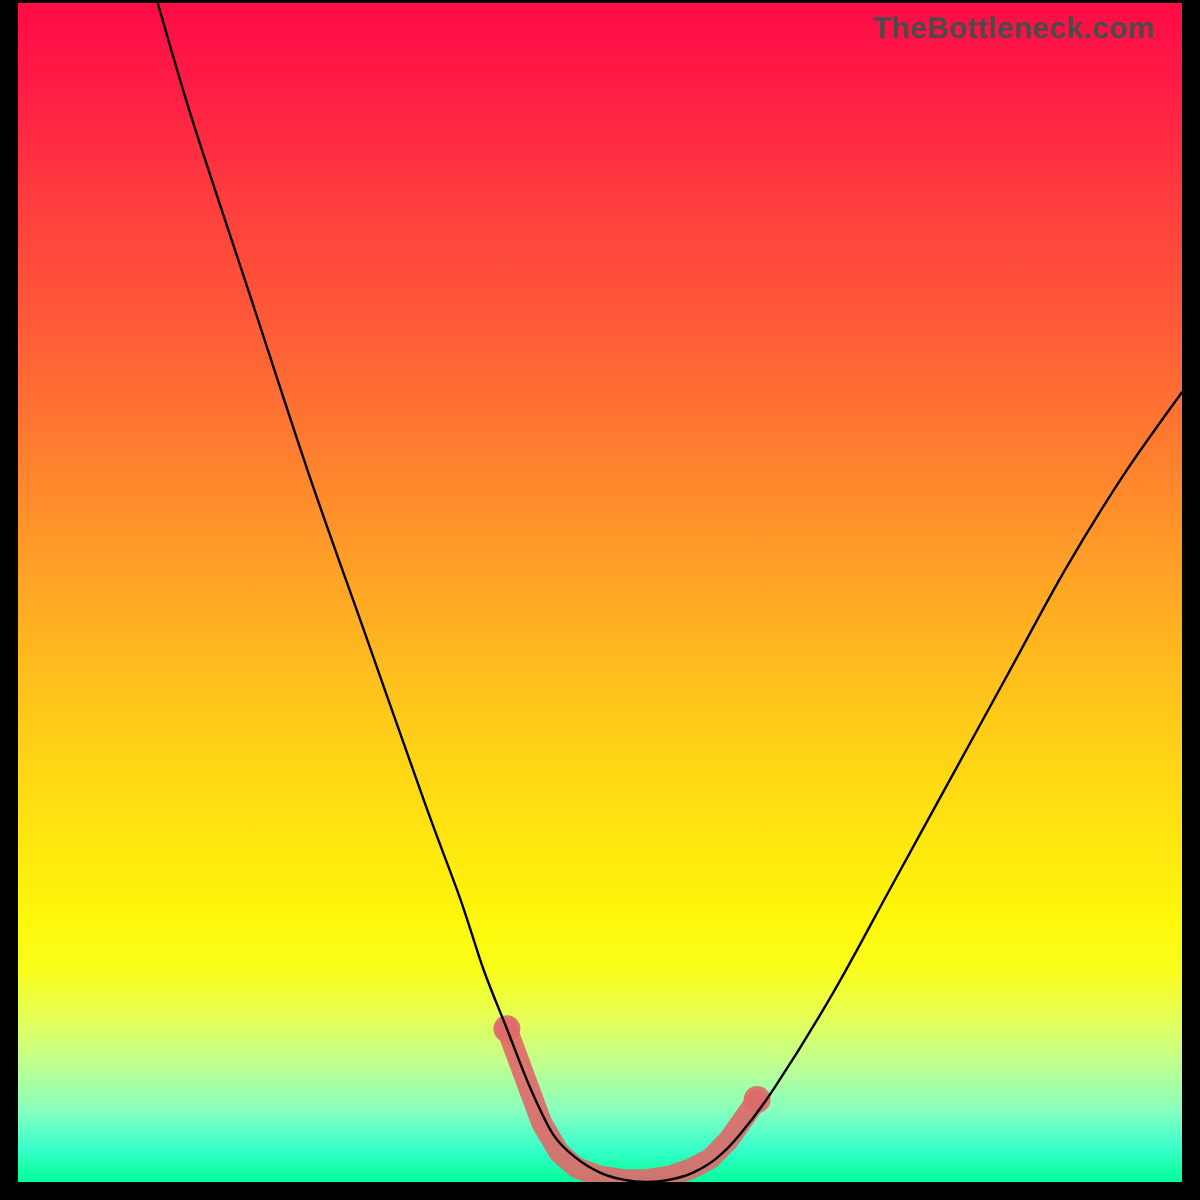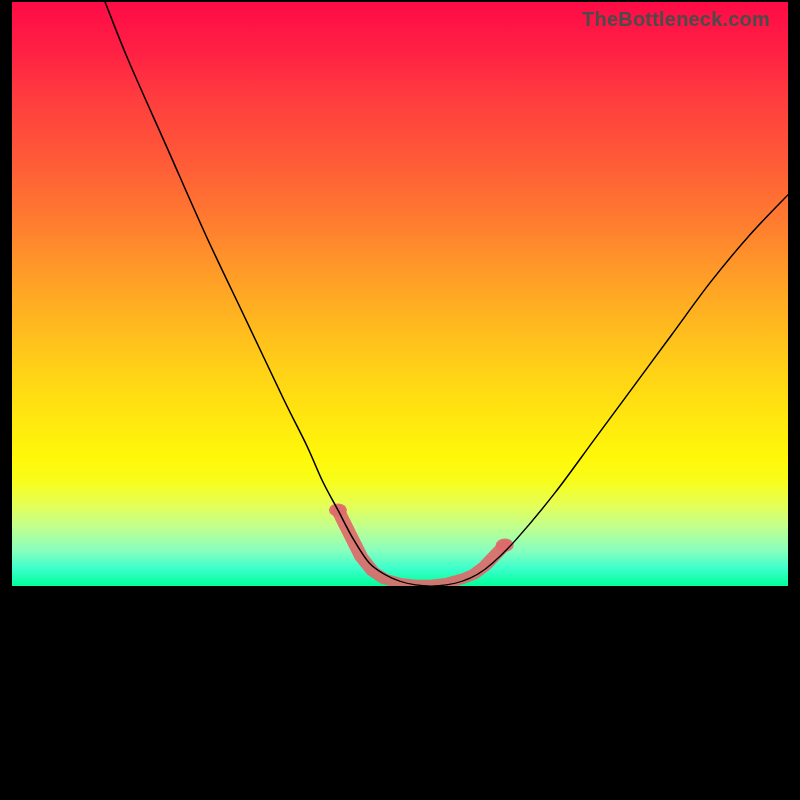--- a/index.html
+++ b/index.html
@@ -8,21 +8,21 @@
     width: 800px;
     height: 800px;
     background: #000;
     position: relative;
   }
   .plot {
     position: absolute;
     left: 12px;
     top: 2px;
     width: 776px;
-    height: 584px;
+    height: 786px;
     background: linear-gradient(to bottom,
       #ff0b46 0%,
       #ff1f44 8%,
       #ff3b3f 16%,
       #ff5a38 27%,
       #ff7a30 37%,
       #ff9a28 46%,
       #ffb81f 55%,
       #ffd416 64%,
       #ffe90e 72%,

